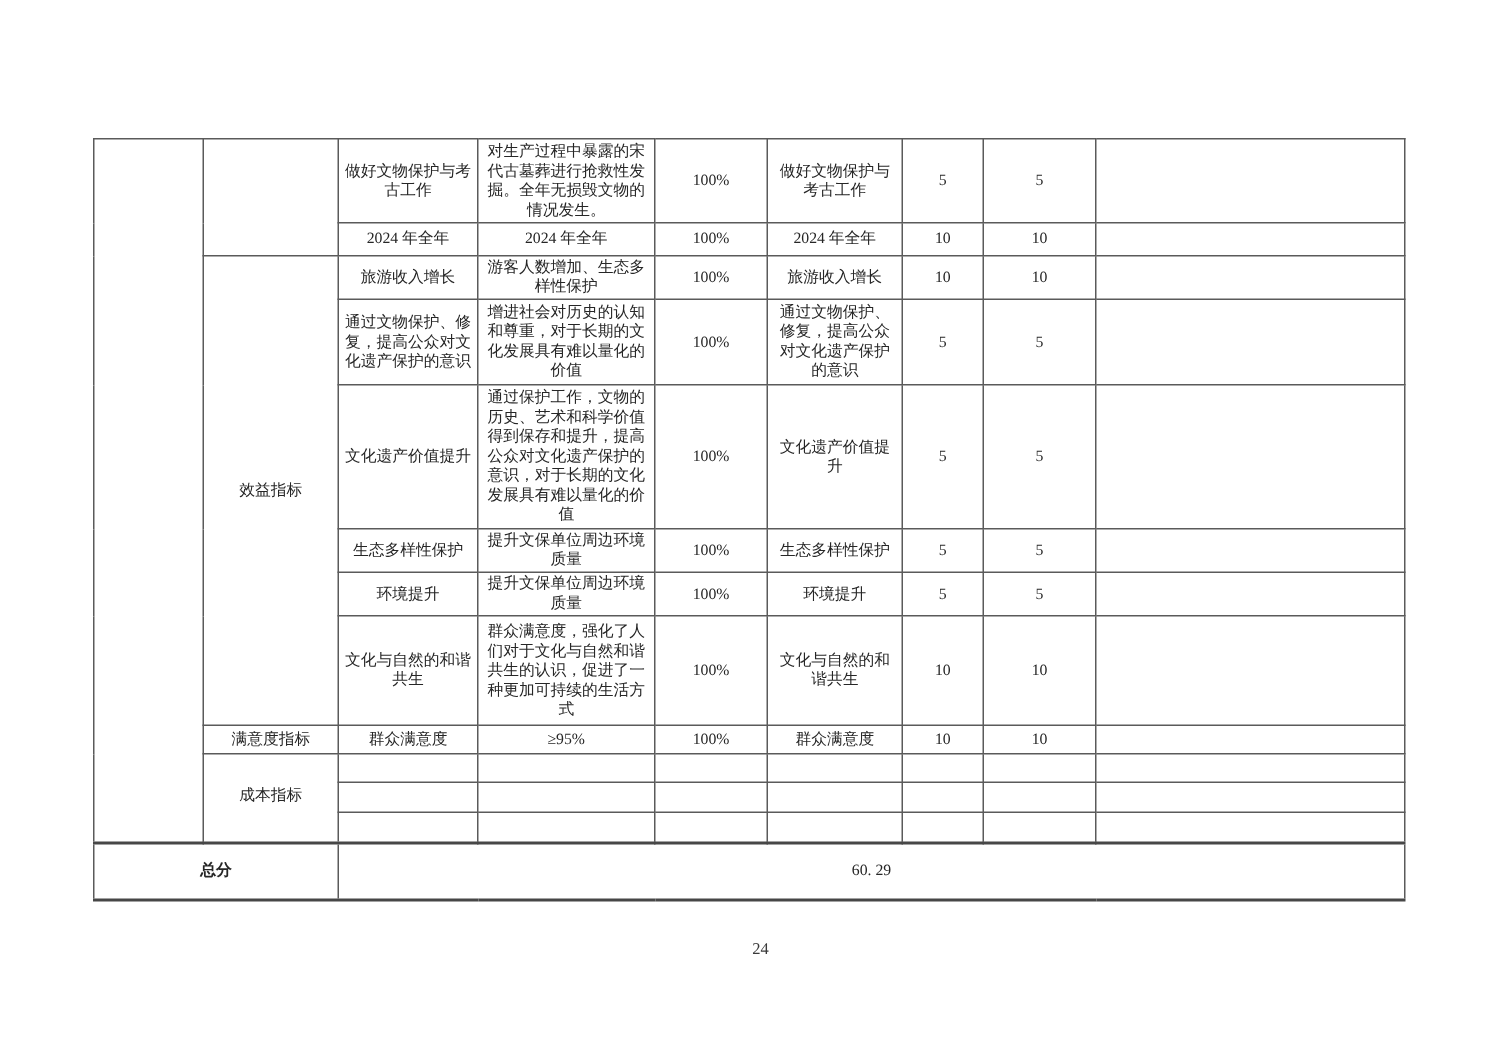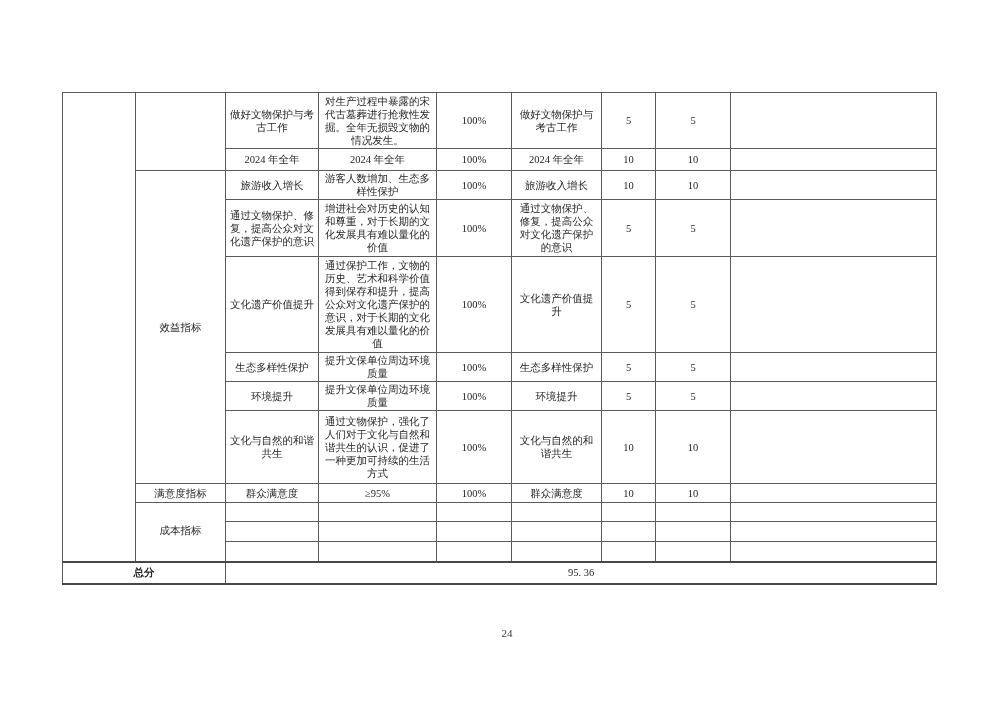--- a/index.html
+++ b/index.html
@@ -39,21 +39,21 @@
   tr.r3  { height: 29px; }
   tr.r4  { height: 57px; }
   tr.r5  { height: 96px; }
   tr.r6  { height: 26px; }
   tr.r7  { height: 28px; }
   tr.r8  { height: 73px; }
   tr.r9  { height: 19px; }
   tr.r10 { height: 19px; font-family: Liberation Mono, monospace; }
   tr.r11 { height: 20px; }
   tr.r12 { height: 20px; }
-  tr.r13 { height: 22px; margin-top: 10px; }
+  tr.r13 { height: 38px; margin-top: 10px; }
   tr.r13 td {
     border-top: 2px solid #474747;
     border-bottom: 2px solid #474747;
     font-weight: bold;
   }
   tr.r13 td.total-value-cell {
     font-weight: normal;
   }
   .page-number {
     position: absolute;
@@ -144,21 +144,21 @@
         <td>环境提升</td>
         <td>提升文保单位周边环境质量</td>
         <td>100%</td>
         <td>环境提升</td>
         <td>5</td>
         <td>5</td>
         <td></td>
       </tr>
       <tr class="r8">
         <td>文化与自然的和谐共生</td>
-        <td>通过文物保护，强化了人们对于文化与自然和谐共生的认识，促进了一种更加可持续的生活方式</td>
+        <td>群众满意度，强化了人们对于文化与自然和谐共生的认识，促进了一种更加可持续的生活方式</td>
         <td>100%</td>
         <td>文化与自然的和谐共生</td>
         <td>10</td>
         <td>10</td>
         <td></td>
       </tr>
       <tr class="r9">
         <td>满意度指标</td>
         <td>群众满意度</td>
         <td>≥95%</td>
@@ -191,20 +191,20 @@
         <td></td>
         <td></td>
         <td></td>
         <td></td>
         <td></td>
         <td></td>
         <td></td>
       </tr>
       <tr class="r13">
         <td colspan="2">总分</td>
-        <td colspan="7" class="total-value-cell">95. 36</td>
+        <td colspan="7" class="total-value-cell">60. 29</td>
       </tr>
     </tbody>
   </table>
 
   <div class="page-number">24</div>
 
 </div>
 
 </body></html>

